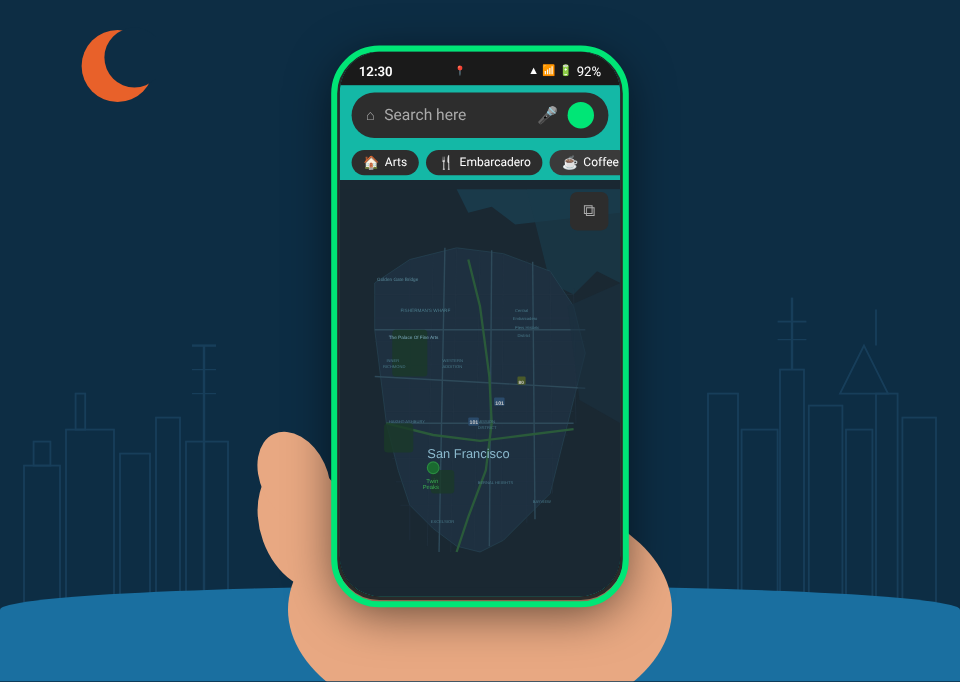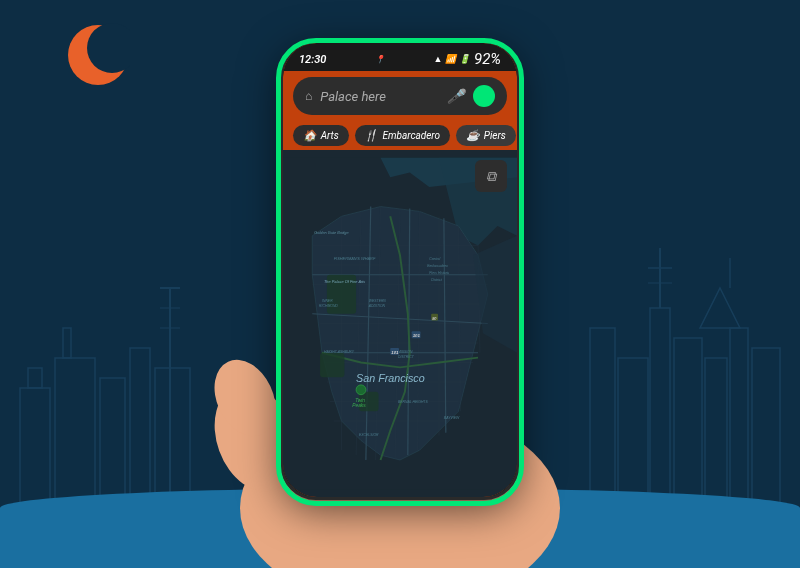--- a/index.html
+++ b/index.html
@@ -171,24 +171,23 @@
       color: #aaa;
       font-size: 16px;
     }
 
     
     .phone-inner {
       width: 100%;
       height: 100%;
       display: flex;
       flex-direction: column;
-      background: #c2410c;
+      background: #14b8a6;
       border-radius: 34px;
       overflow: hidden;
-      font-style: italic;
     }
 
     
     .hand-svg {
       position: absolute;
       bottom: 0;
       left: 50%;
       transform: translateX(-50%);
       width: 450px;
       height: 380px;
@@ -271,43 +270,43 @@
   <div class="phone">
     <div class="phone-inner">
 
       <div class="status-bar">
         <span class="status-time">12:30</span>
         <span style="font-size:8px; color:#ccc;">📍</span>
         <div class="status-icons">
           <span style="font-size:9px;">▲</span>
           <span style="font-size:9px;">📶</span>
           <span style="font-size:9px;">🔋</span>
-          <span style="font-size:15px;">92%</span>
+          <span style="font-size:11px;">92%</span>
         </div>
       </div>
 
       <div class="search-bar">
         <span style="color:#aaa; font-size:12px;">⌂</span>
-        <span class="search-placeholder">Palace here</span>
+        <span class="search-placeholder">Search here</span>
         <span class="mic-icon">🎤</span>
         <div class="green-dot"></div>
       </div>
 
       <div class="chips-row">
         <div class="chip">
           <span class="chip-icon">🏠</span>
           <span>Arts</span>
         </div>
         <div class="chip">
           <span class="chip-icon">🍴</span>
           <span>Embarcadero</span>
         </div>
         <div class="chip" style="background:#3a3a3a;">
           <span class="chip-icon">☕</span>
-          <span>Piers</span>
+          <span>Coffee</span>
 
         </div>
 
       </div>
 
       <div class="map-area" style="position:relative; flex:1;">
         
         
         <svg width="100%" height="100%" viewBox="0 0 240 340">
 

